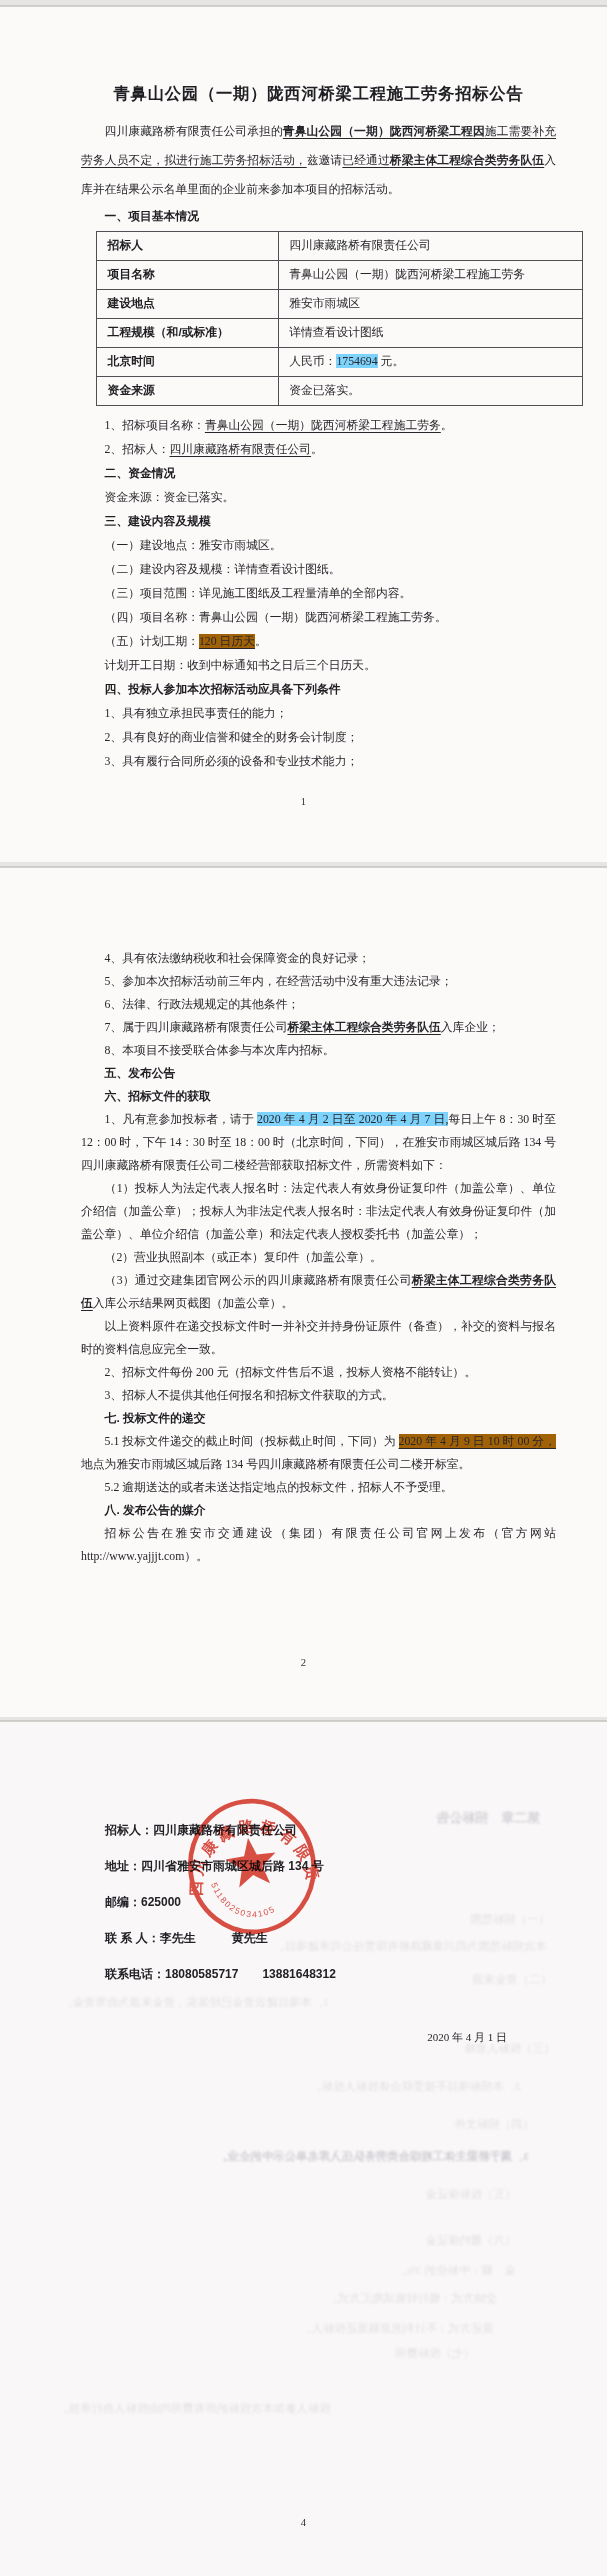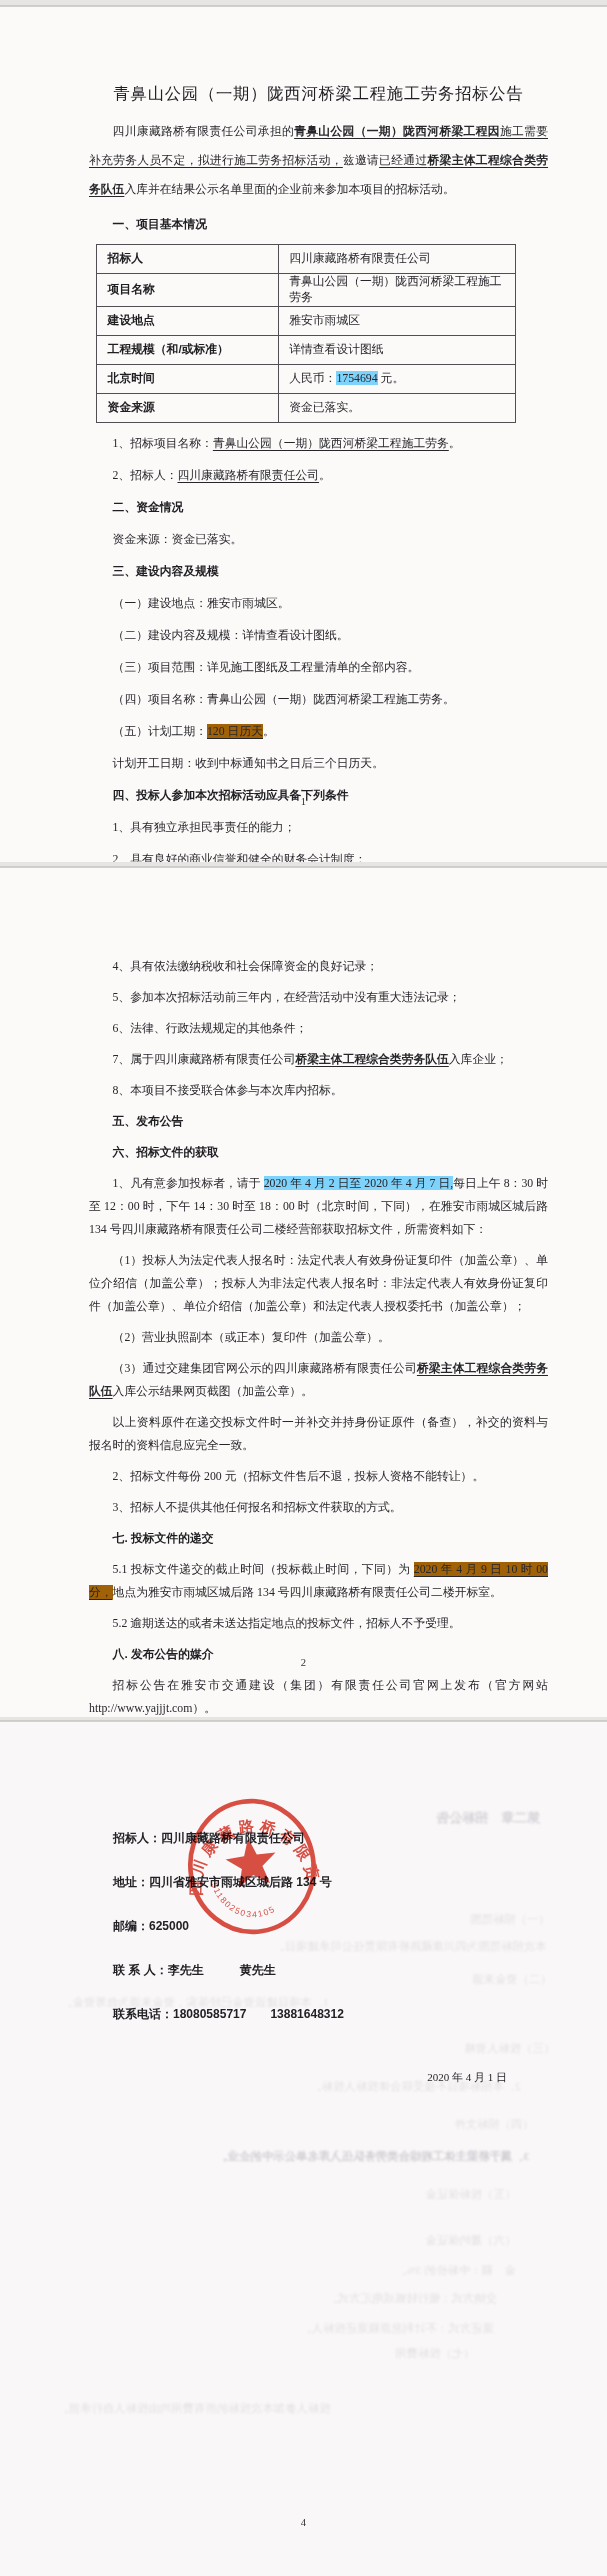--- a/index.html
+++ b/index.html
@@ -20,40 +20,40 @@
     box-shadow:0 -0.8px 0 #c8c5c2;
   }
   #page1{height:856px;margin-top:6px;padding:53px 51px 0 81px;}
   #page2{height:850px;margin-top:4.6px;padding:79px 51px 0 81px;}
   #page3{height:855px;margin-top:4.6px;padding:90px 51px 0 81px;background:#faf7f8;}
 
   h1.doc-title{
     margin:20px 0 10.6px 0;
     font-family:"Liberation Sans", sans-serif;
     font-size:16.3px;line-height:26px;
-    font-weight:400;text-align:center;letter-spacing:0.8px;
+    font-weight:700;text-align:center;letter-spacing:0.8px;
     color:#1f1e22;
   }
-  p{margin:8px;text-align:justify;text-indent:2em;font-size:11.8px;}
+  p{margin:0;text-align:justify;text-indent:2em;font-size:11.8px;}
   .lh38{line-height:29px;}
   .lh32{line-height:24px;}
   .lh30{line-height:23px;}
   .heading{
     font-family:"Liberation Sans", sans-serif;
     font-weight:700;color:#1f1e22;
   }
   .u{text-decoration:underline;text-underline-offset:3px;}
   .bu{font-weight:700;text-decoration:underline;text-underline-offset:3px;}
   .hl{background:#7dd3fc;}
   .hl-u{background:#a16207;text-decoration:underline;text-underline-offset:3px;}
 
   table.info{
     border-collapse:collapse;
     margin:3px 0 7.6px 15px;
-    width:420px;
+    width:487px;
     table-layout:fixed;
     border-radius:19px;
   }
   table.info td{
     border:0.8px solid #504f53;
     height:28px;
     font-size:11.8px;
     padding:0 6px 0 10.6px;
     vertical-align:middle;
   }

